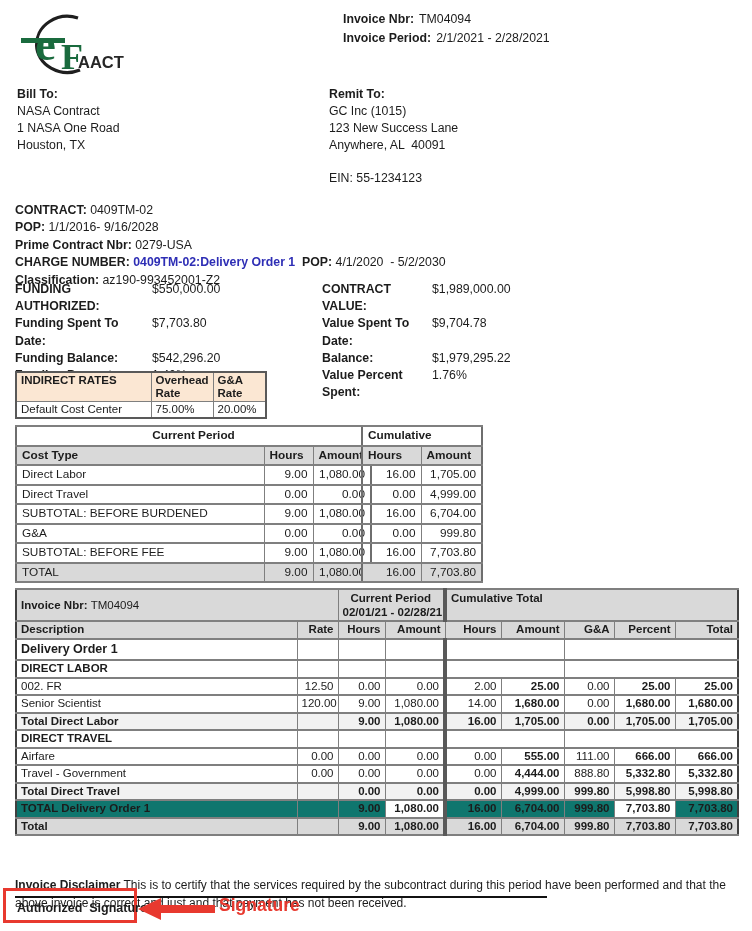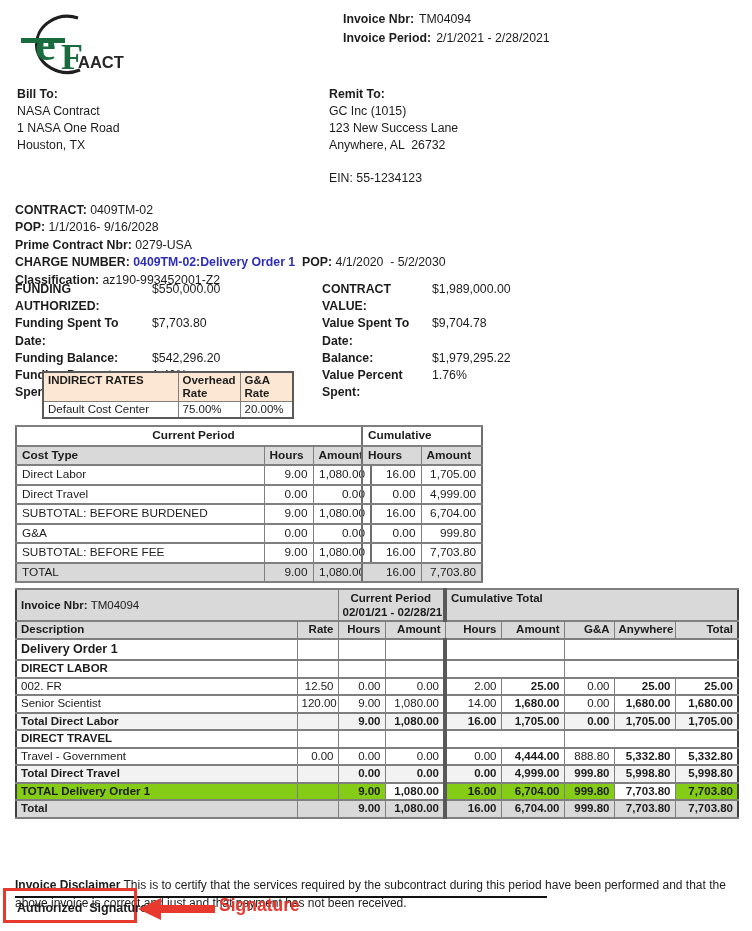--- a/index.html
+++ b/index.html
@@ -33,21 +33,21 @@
   
   #funding{
     position:absolute;left:15px;top:281px;line-height:17.2px;
     display:grid;grid-template-columns:137px 170px 110px 180px;
   }
   #funding .lbl{font-weight:bold;}
 
   
   #indirect-table{
     position:absolute;left:15px;top:371px;border-collapse:collapse;
-    font-size:11.5px;table-layout:fixed;margin-left:27px;
+    font-size:11.5px;table-layout:fixed;
   }
   #indirect-table th,#indirect-table td{
     border:1px solid #7f7f7f;padding:1px 4px;line-height:13px;text-align:left;
     vertical-align:top;overflow:hidden;
   }
   #indirect-table{border:2px solid #595959;}
   #indirect-table th{background:#fbe7d3;font-weight:bold;}
 
   
   .sumtbl{position:absolute;top:425px;border-collapse:collapse;font-size:11.8px;table-layout:fixed;border:2px solid #6e6e6e;}
@@ -74,21 +74,21 @@
     padding:1px 4px;line-height:13.5px;overflow:hidden;white-space:nowrap;
     vertical-align:middle;
   }
   #inv-table th{background:#d9d9d9;text-align:right;font-weight:bold;}
   #inv-table th.left{text-align:left;}
   #inv-table .band{background:#d9d9d9;font-weight:bold;line-height:14px;}
   #inv-table .band .rg{font-weight:normal;}
   #inv-table td.num{text-align:right;}
   #inv-table td.bold{font-weight:bold;margin-top:20px;}
   #inv-table tr.sub td{background:#f2f2f2;font-weight:bold;margin-top:16px;}
-  #inv-table tr.ordtot td{background:#84cc16;font-weight:bold;}
+  #inv-table tr.ordtot td{background:#0f766e;font-weight:bold;}
   #inv-table tr.ordtot td.white{background:#ffffff;}
   #inv-table tr.grand td{background:#d9d9d9;font-weight:bold;}
   #inv-table td.thickL{border-left:4px solid #595959;}
   #inv-table tr.grp td{font-size:12.5px;font-weight:bold;padding-top:3px;padding-bottom:3px;}
   #inv-table tr.sec td{font-weight:bold;}
 
   
   #disclaimer{position:absolute;left:15px;top:876px;width:720px;font-size:12px;line-height:18px;}
   #disclaimer .lbl{font-weight:bold;}
 
@@ -127,21 +127,21 @@
     <div class="hdr">Bill To:</div>
     <div>NASA Contract</div>
     <div>1 NASA One Road</div>
     <div>Houston, TX</div>
   </div>
 
   <div id="remit-to" class="addr">
     <div class="hdr">Remit To:</div>
     <div>GC Inc (1015)</div>
     <div>123 New Success Lane</div>
-    <div class="pre">Anywhere, AL  26732</div>
+    <div class="pre">Anywhere, AL  40091</div>
     <div class="ein">EIN: 55-1234123</div>
   </div>
 
   <div id="contract">
     <div>
       <span class="lbl">CONTRACT:</span>
       <span>0409TM-02</span>
     </div>
     <div>
       <span class="lbl">POP:</span>
@@ -322,21 +322,21 @@
       <td class="band thickL" colspan="5" style="vertical-align:top;">Cumulative Total</td>
     </tr>
     <tr>
       <th class="left">Description</th>
       <th>Rate</th>
       <th>Hours</th>
       <th>Amount</th>
       <th class="thickL">Hours</th>
       <th>Amount</th>
       <th>G&amp;A</th>
-      <th>Anywhere</th>
+      <th>Percent</th>
       <th>Total</th>
     </tr>
     </tbody>
       <tbody id="inv-table-body">
         <tr class="grp">
           <td>Delivery Order 1</td>
           <td></td>
           <td></td>
           <td></td>
           <td class="thickL" colspan="2"></td>
@@ -383,20 +383,31 @@
           <td class="num">1,705.00</td>
           <td class="num">1,705.00</td>
         </tr>
         <tr class="sec">
           <td>DIRECT TRAVEL</td>
           <td></td>
           <td></td>
           <td></td>
           <td class="thickL" colspan="2"></td>
           <td colspan="3"></td>
+        </tr>
+        <tr>
+          <td>Airfare</td>
+          <td class="num">0.00</td>
+          <td class="num">0.00</td>
+          <td class="num">0.00</td>
+          <td class="num thickL">0.00</td>
+          <td class="num bold">555.00</td>
+          <td class="num">111.00</td>
+          <td class="num bold">666.00</td>
+          <td class="num bold">666.00</td>
         </tr>
         <tr>
           <td>Travel - Government</td>
           <td class="num">0.00</td>
           <td class="num">0.00</td>
           <td class="num">0.00</td>
           <td class="num thickL">0.00</td>
           <td class="num bold">4,444.00</td>
           <td class="num">888.80</td>
           <td class="num bold">5,332.80</td>

